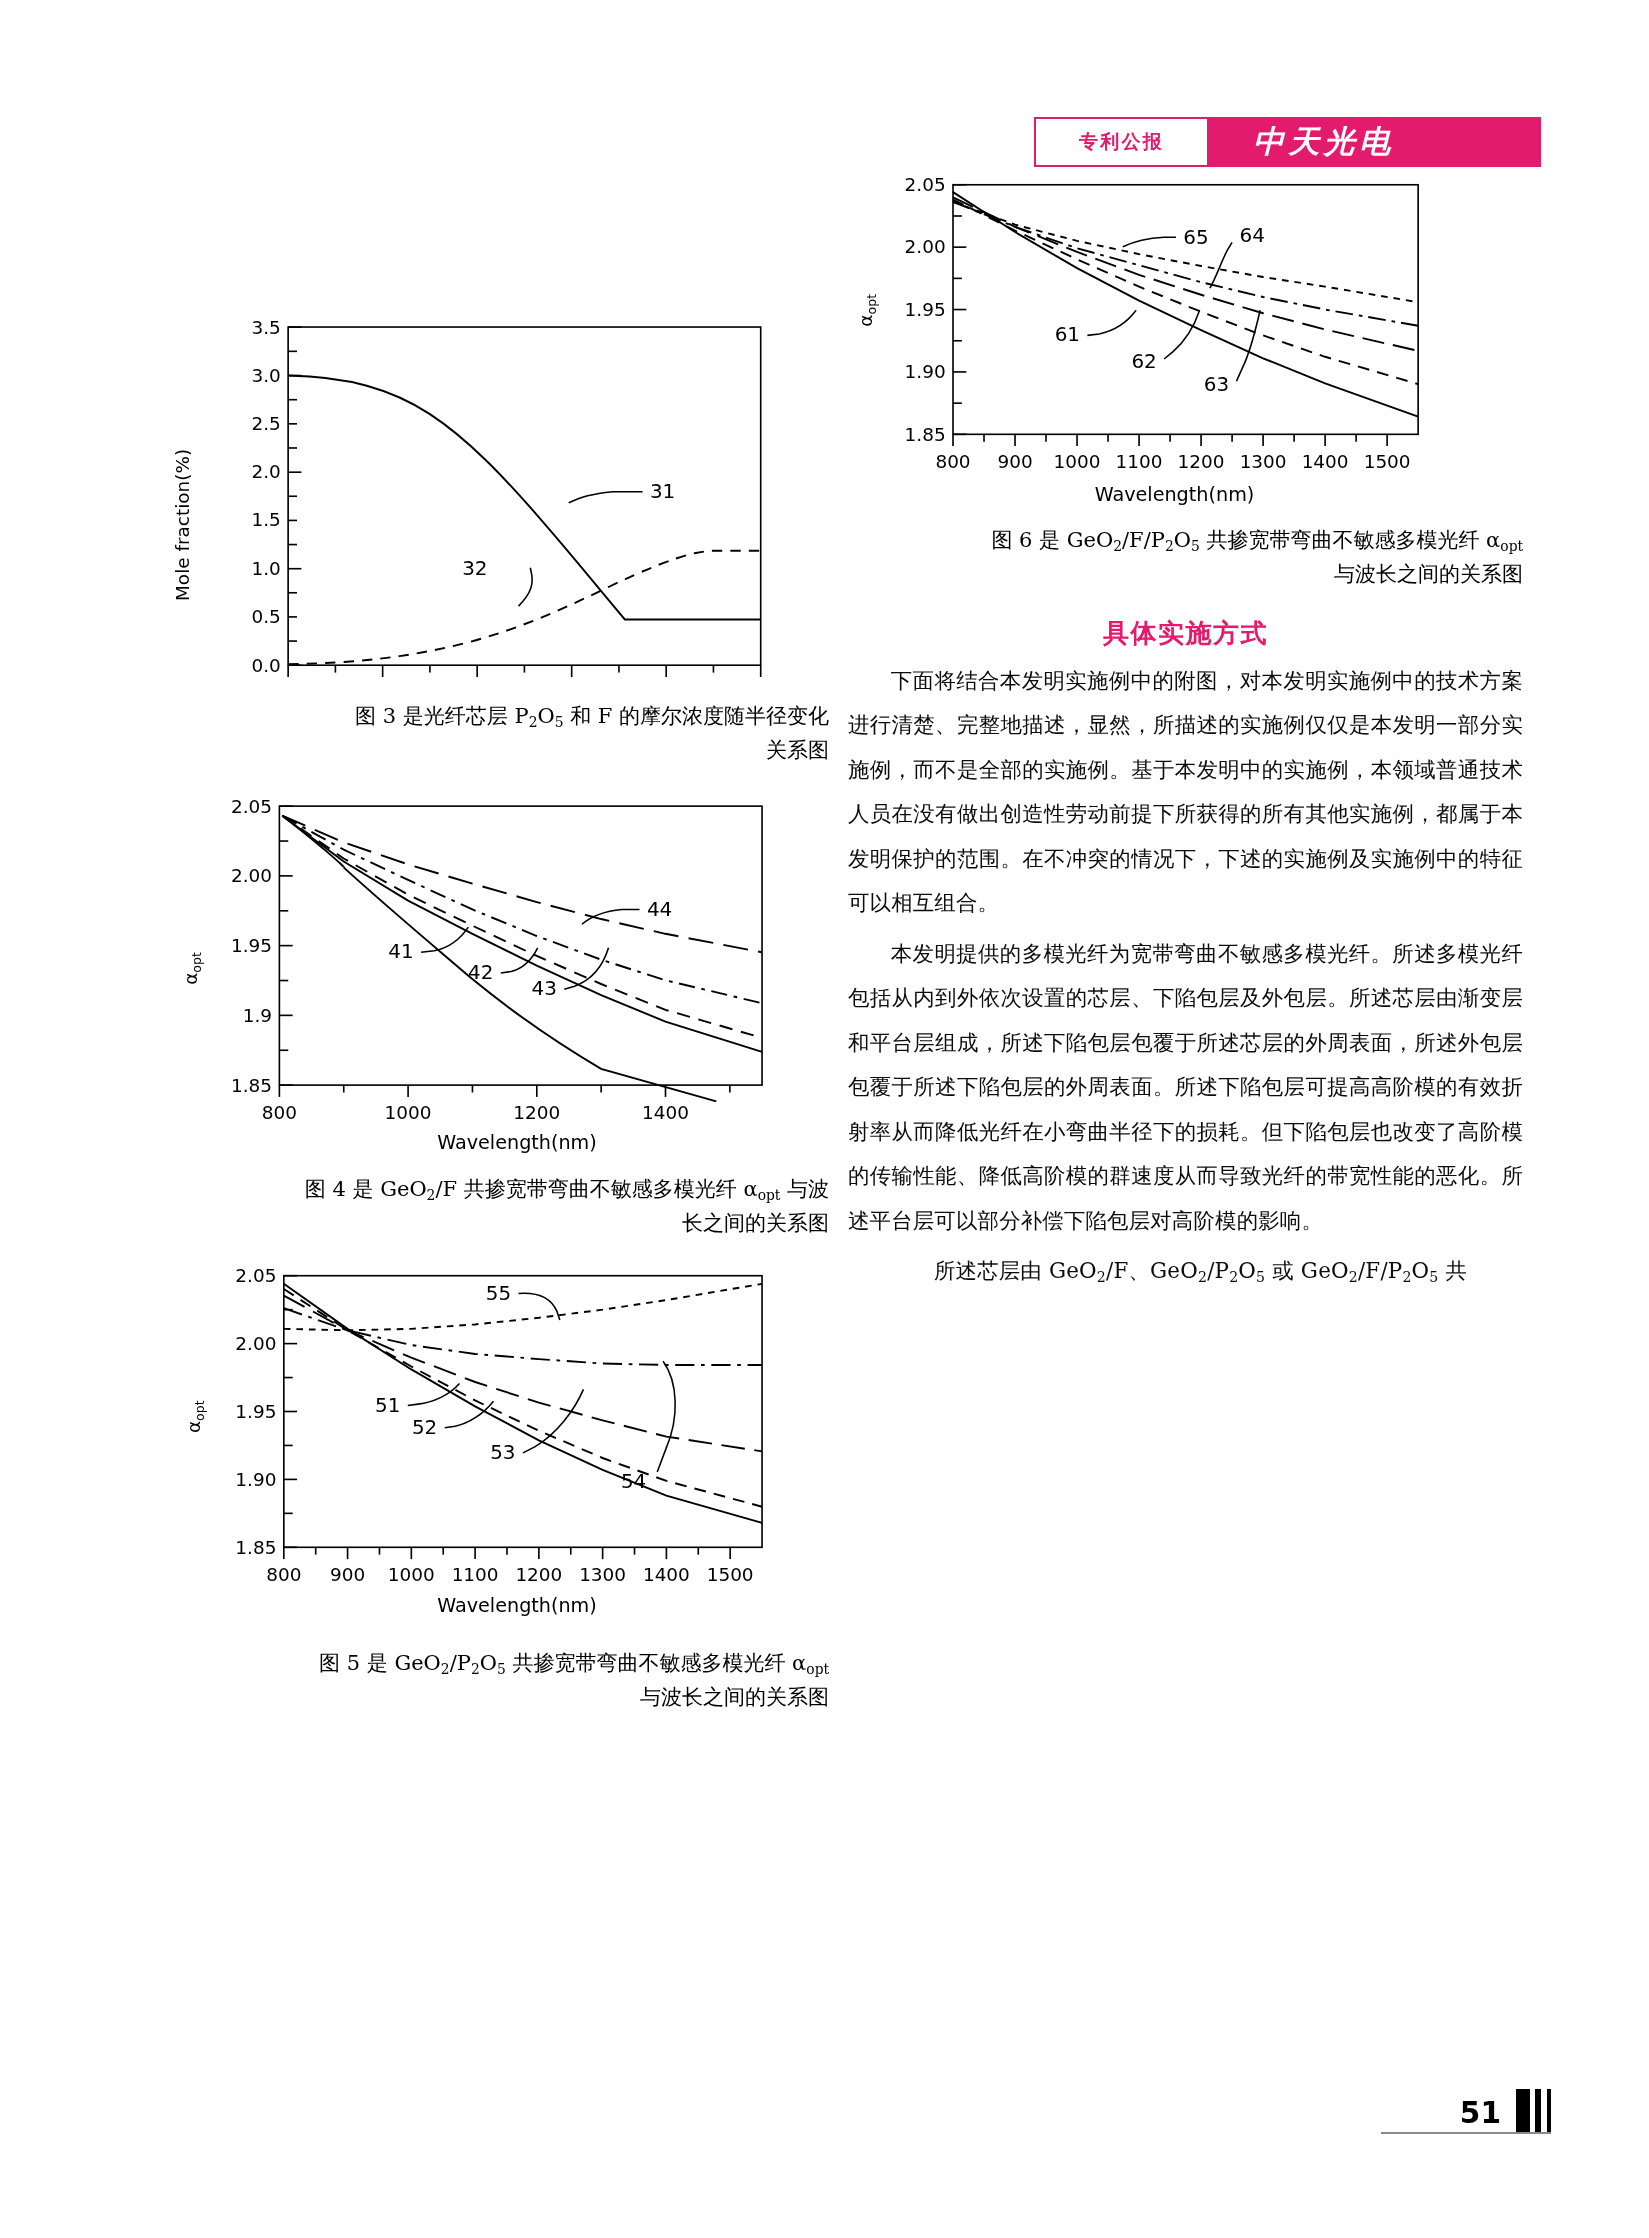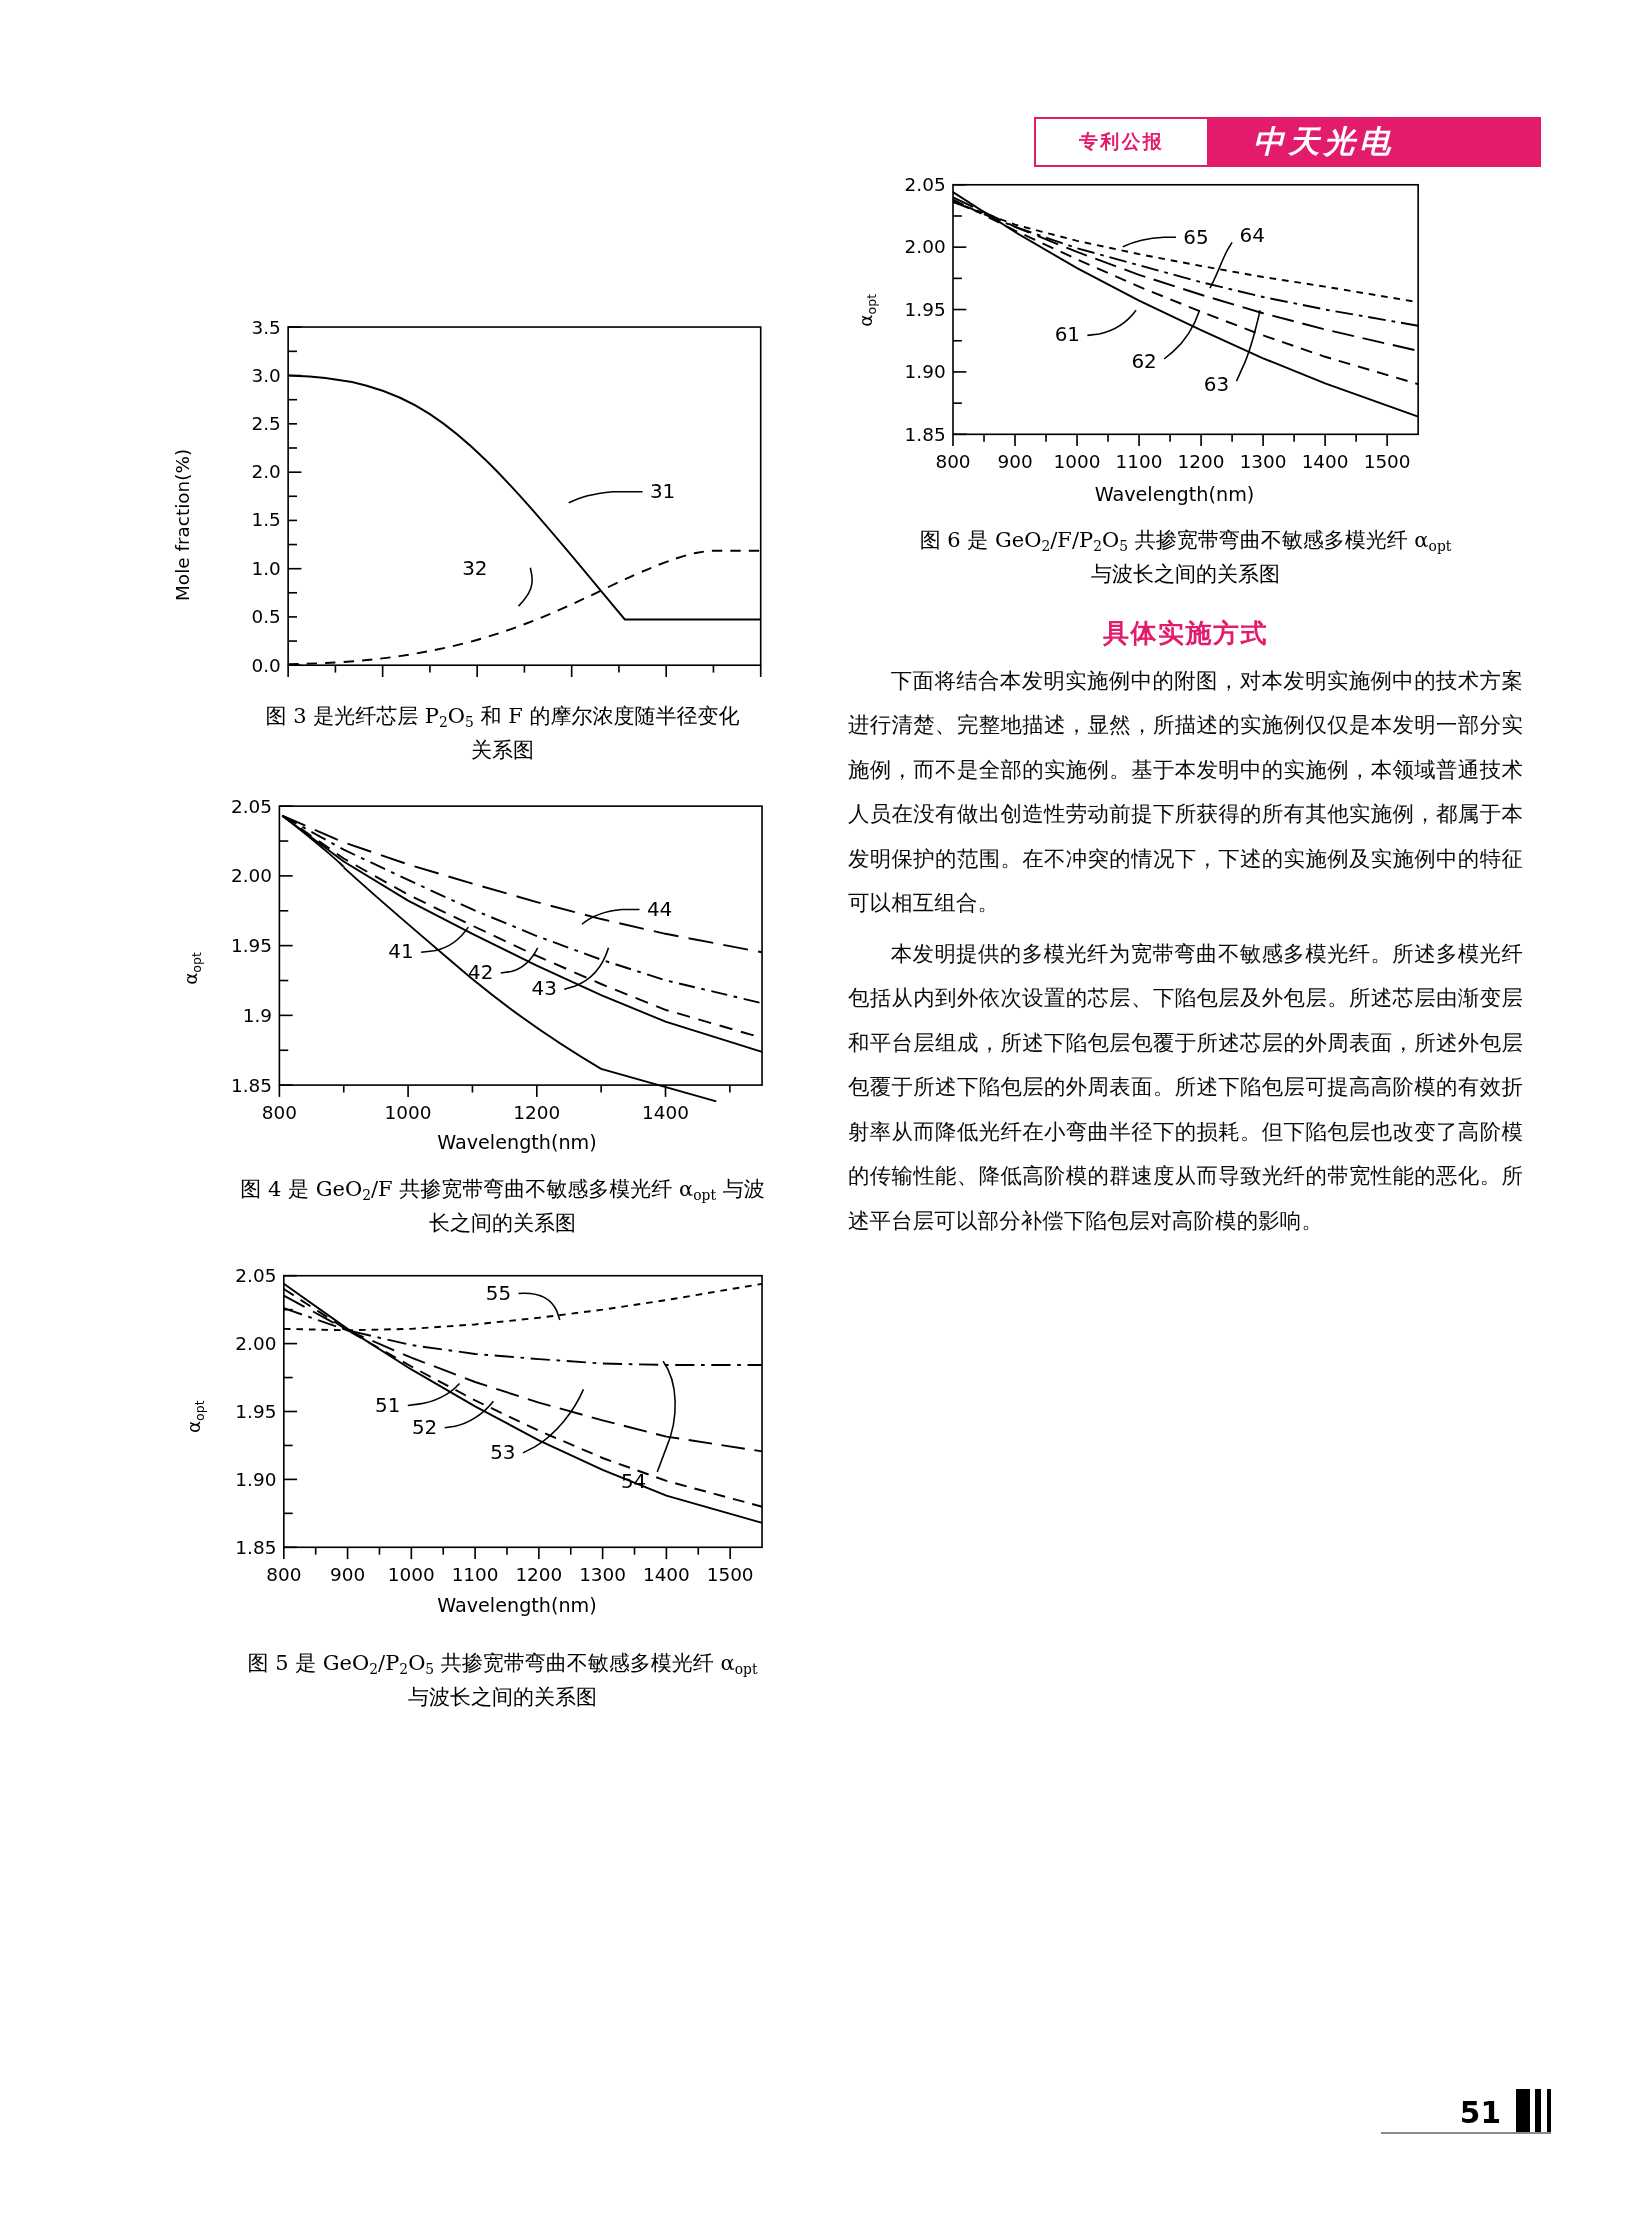--- a/index.html
+++ b/index.html
@@ -29,21 +29,21 @@
     color:#ffffff; font-size:31px; letter-spacing:4.4px; font-weight:700;
     font-family:"DejaVu Serif", serif; font-style:italic;text-align:center;
   }
 
   
   .col-left{position:absolute; left:170px; top:296px; width:665px;}
   .col-right{position:absolute; left:842px; top:296px; width:687px;}
 
   .figblock{margin-bottom:0;}
   .figcap{
-    font-size:21px; line-height:1.62; text-align:center;
+    font-size:21px; line-height:1.62; text-align:right;
     color:#000; margin:19px 5.9px 0 5.9px;
     font-family:"Liberation Serif", serif;
   }
   .figcap .cn{font-family:"DejaVu Serif", serif;}
   sub{font-size:0.66em; vertical-align:-0.28em;}
 
   .sec-title{
     color:#e31b6d; font-size:26px; font-weight:bold; letter-spacing:1.5px;
     font-family:"DejaVu Serif", serif;
     margin:25px 0 7.4px 0;
@@ -409,20 +409,21 @@
       <div class="figcap" style="margin-top:5.9px;">
         <span class="cn">图 6 是 GeO<sub>2</sub>/F/P<sub>2</sub>O<sub>5</sub> 共掺宽带弯曲不敏感多模光纤 α<sub>opt</sub></span><br>
         <span class="cn">与波长之间的关系图</span>
       </div>
     </div>
 
     <div class="sec-title">具体实施方式</div>
 
     <p class="para">下面将结合本发明实施例中的附图，对本发明实施例中的技术方案进行清楚、完整地描述，显然，所描述的实施例仅仅是本发明一部分实施例，而不是全部的实施例。基于本发明中的实施例，本领域普通技术人员在没有做出创造性劳动前提下所获得的所有其他实施例，都属于本发明保护的范围。在不冲突的情况下，下述的实施例及实施例中的特征可以相互组合。</p>
     <p class="para">本发明提供的多模光纤为宽带弯曲不敏感多模光纤。所述多模光纤包括从内到外依次设置的芯层、下陷包层及外包层。所述芯层由渐变层和平台层组成，所述下陷包层包覆于所述芯层的外周表面，所述外包层包覆于所述下陷包层的外周表面。所述下陷包层可提高高阶模的有效折射率从而降低光纤在小弯曲半径下的损耗。但下陷包层也改变了高阶模的传输性能、降低高阶模的群速度从而导致光纤的带宽性能的恶化。所述平台层可以部分补偿下陷包层对高阶模的影响。</p>
+    <p class="para">　　所述芯层由 GeO<sub>2</sub>/F、GeO<sub>2</sub>/P<sub>2</sub>O<sub>5</sub> 或 GeO<sub>2</sub>/F/P<sub>2</sub>O<sub>5</sub> 共</p>
   </div>
 
   <div class="footer">
     <div class="foot-rule"></div>
     <div class="pnum">51</div>
     <div class="bars">
       <i class="b1"></i>
       <i class="b2"></i>
       <i class="b3"></i>
     </div>

